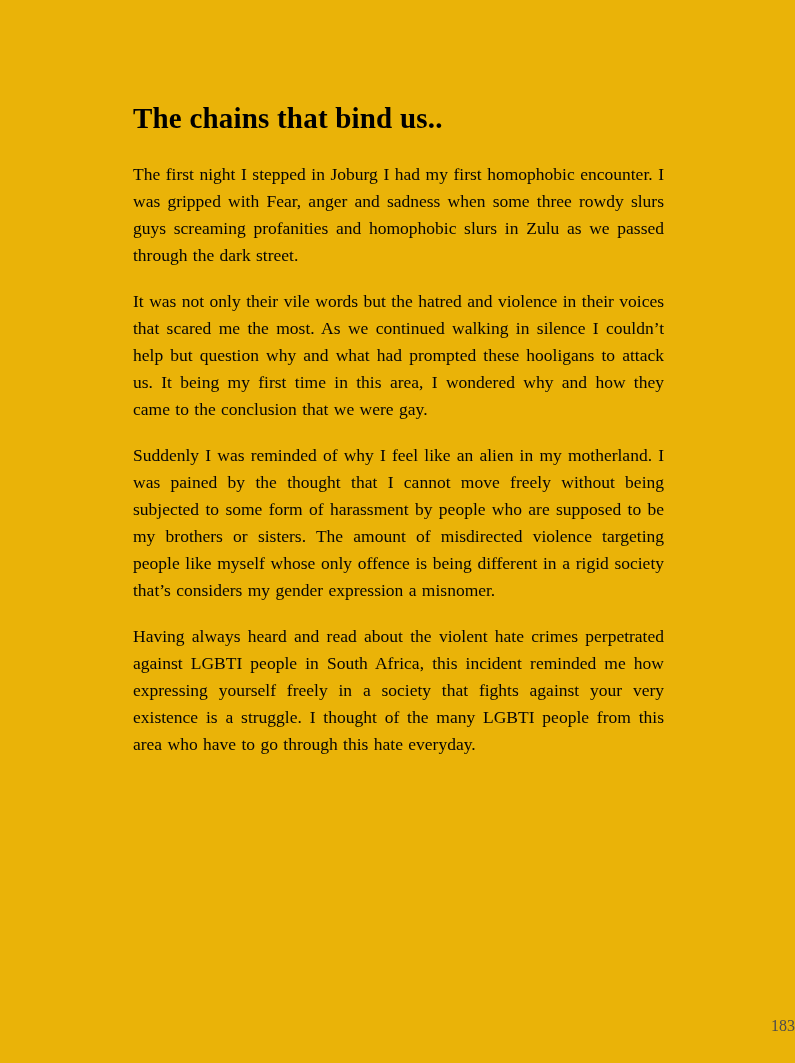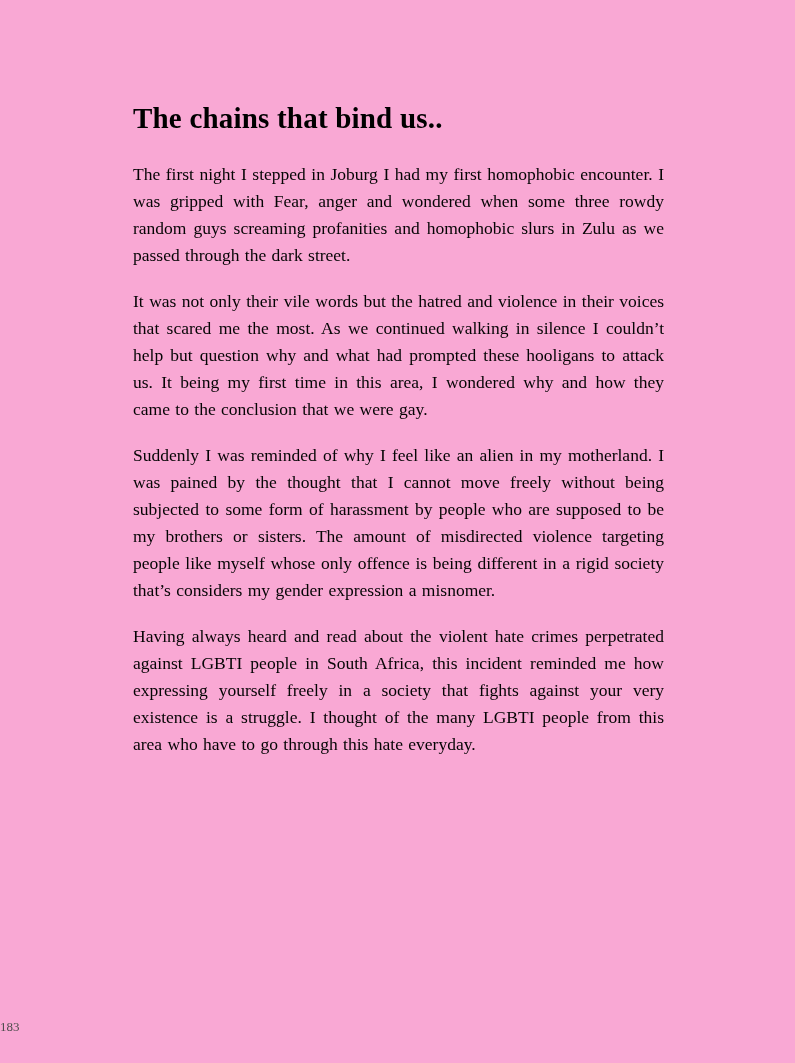--- a/index.html
+++ b/index.html
@@ -11,21 +11,21 @@
     height: 1063px;
     background: #ffffff;
     position: relative;
     font-family: "Liberation Serif", serif;
     color: #000000;
     overflow: hidden;
   }
   .page {
     position: absolute;
     inset: 0;
-    background: #f9a8d4;
+    background: #eab308;
     padding-left: 16px;
   }
   .content {
     position: absolute;
     left: 133px;
     top: 102px;
     width: 531px;
   }
   .doc-title {
     font-size: 29px;
@@ -41,30 +41,30 @@
     text-justify: inter-word;
     margin: 0 0 19px 0;
     color: #050505;
     word-spacing: 1px;
   }
   .page-number {
     position: absolute;
     bottom: 28px;
     left: 0;
     right: 0;
-    text-align: left;
-    font-size: 13px;
+    text-align: right;
+    font-size: 16px;
     color: #4d4d4d;
   }
 </style>
 </head>
 <body>
 
 <div class="page">
   <div class="content">
     <h1 class="doc-title">The chains that bind us..</h1>
-    <p class="doc-paragraph">The first night I stepped in Joburg I had my first homophobic encounter. I was gripped with Fear, anger and wondered when some three rowdy random guys screaming profanities and homophobic slurs in Zulu as we passed through the dark street.</p>
+    <p class="doc-paragraph">The first night I stepped in Joburg I had my first homophobic encounter. I was gripped with Fear, anger and sadness when some three rowdy slurs guys screaming profanities and homophobic slurs in Zulu as we passed through the dark street.</p>
     <p class="doc-paragraph">It was not only their vile words but the hatred and violence in their voices that scared me the most. As we continued walking in silence I couldn’t help but question why and what had prompted these hooligans to attack us. It being my first time in this area, I wondered why and how they came to the conclusion that we were gay.</p>
     <p class="doc-paragraph">Suddenly I was reminded of why I feel like an alien in my motherland. I was pained by the thought that I cannot move freely without being subjected to some form of harassment by people who are supposed to be my brothers or sisters. The amount of misdirected violence targeting people like myself whose only offence is being different in a rigid society that’s considers my gender expression a misnomer.</p>
     <p class="doc-paragraph">Having always heard and read about the violent hate crimes perpetrated against LGBTI people in South Africa, this incident reminded me how expressing yourself freely in a society that fights against your very existence is a struggle. I thought of the many LGBTI people from this area who have to go through this hate everyday.</p>
   </div>
   <div class="page-number">183</div>
 </div>
 
 </body></html>

